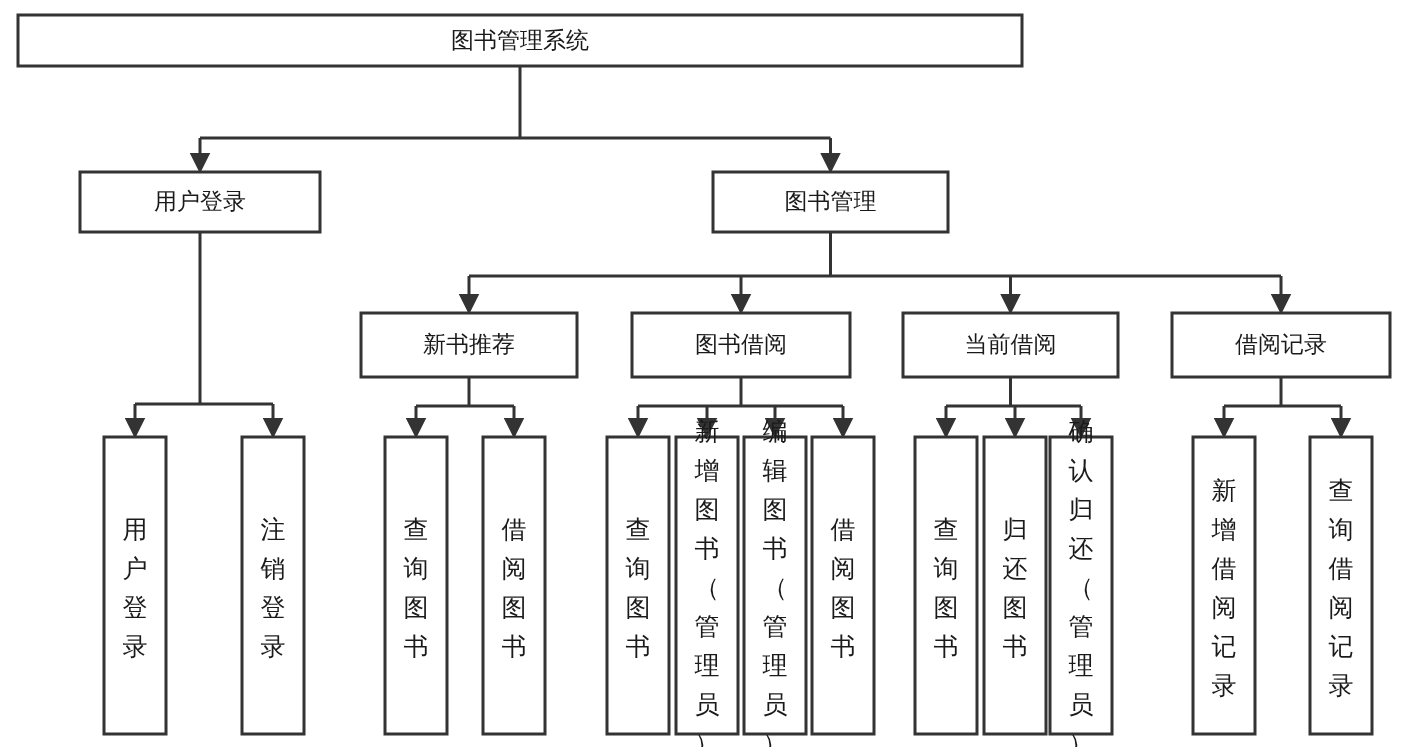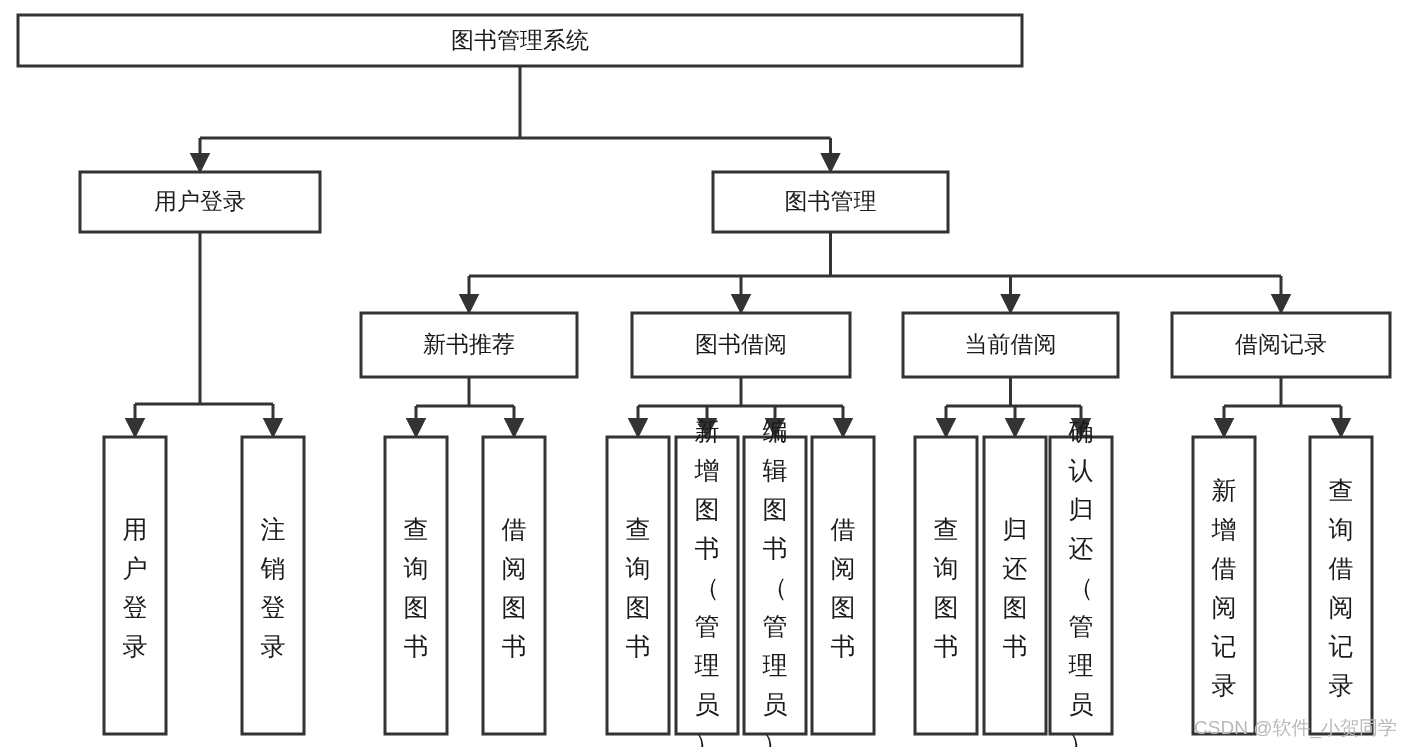--- a/index.html
+++ b/index.html
@@ -141,14 +141,13 @@
           <rect class="node-rect" x="1193" y="437" width="62" height="297"></rect>
           <text class="leaf-label" x="1224" y="498.92"><tspan x="1224" dy="0">新</tspan><tspan x="1224" dy="39">增</tspan><tspan x="1224" dy="39">借</tspan><tspan x="1224" dy="39">阅</tspan><tspan x="1224" dy="39">记</tspan><tspan x="1224" dy="39">录</tspan></text>
         </g>
         <g>
           <rect class="node-rect" x="1310" y="437" width="62" height="297"></rect>
           <text class="leaf-label" x="1341" y="498.92"><tspan x="1341" dy="0">查</tspan><tspan x="1341" dy="39">询</tspan><tspan x="1341" dy="39">借</tspan><tspan x="1341" dy="39">阅</tspan><tspan x="1341" dy="39">记</tspan><tspan x="1341" dy="39">录</tspan></text>
         </g>
       </g>
   </svg>
 
-  <div class="watermark">CSDN @软件_小贺同学</div>
 </div>
 
 </body></html>

